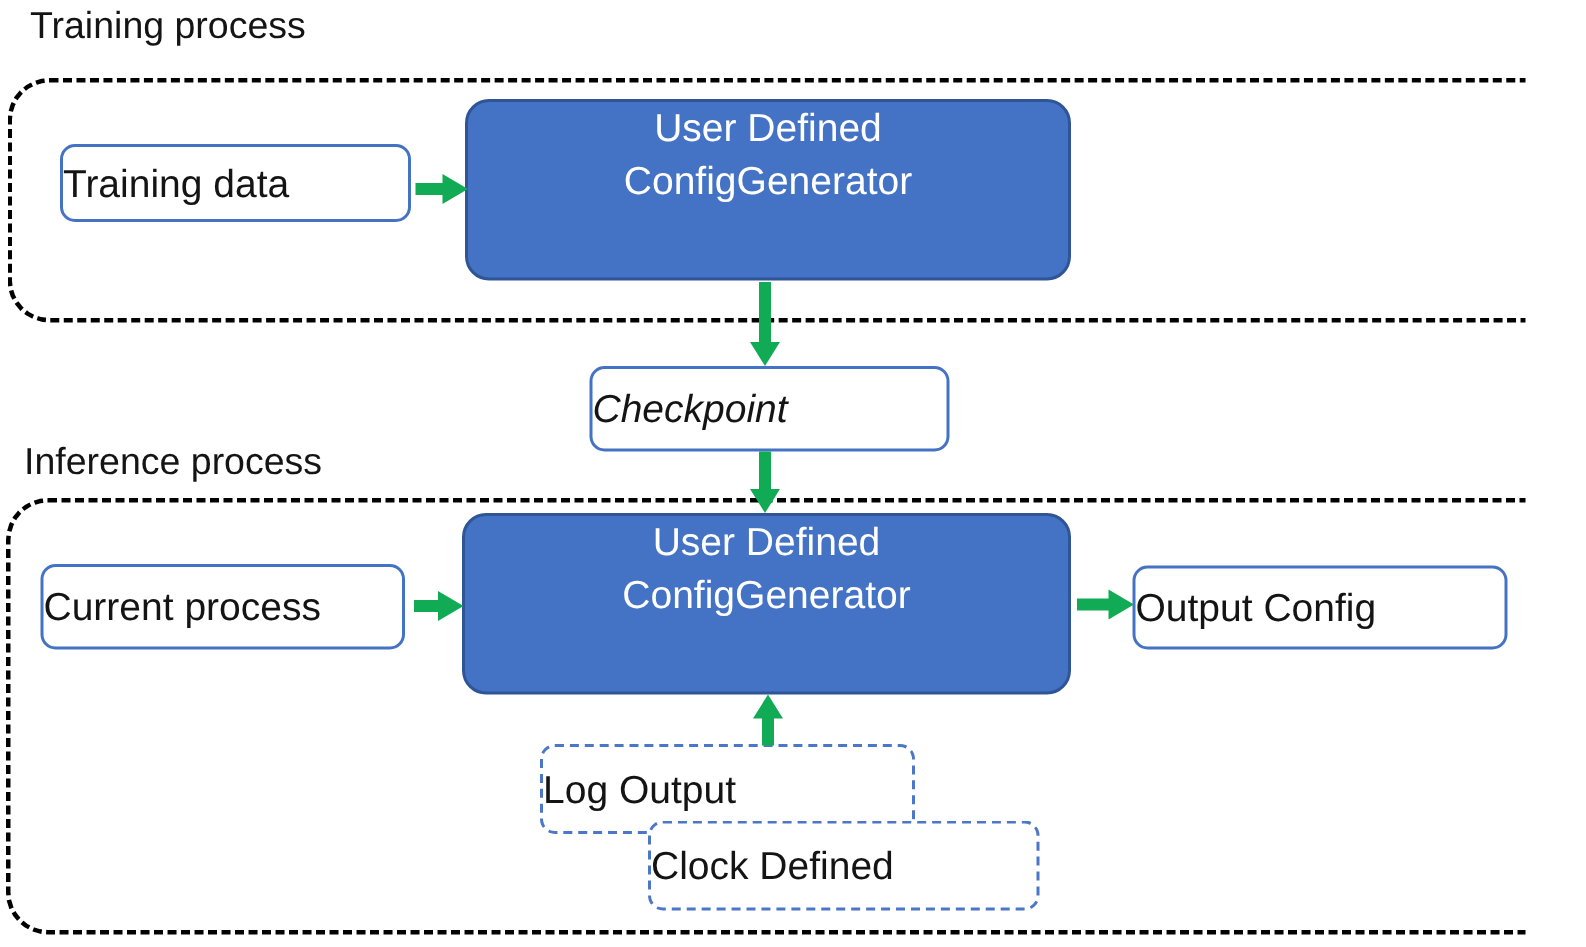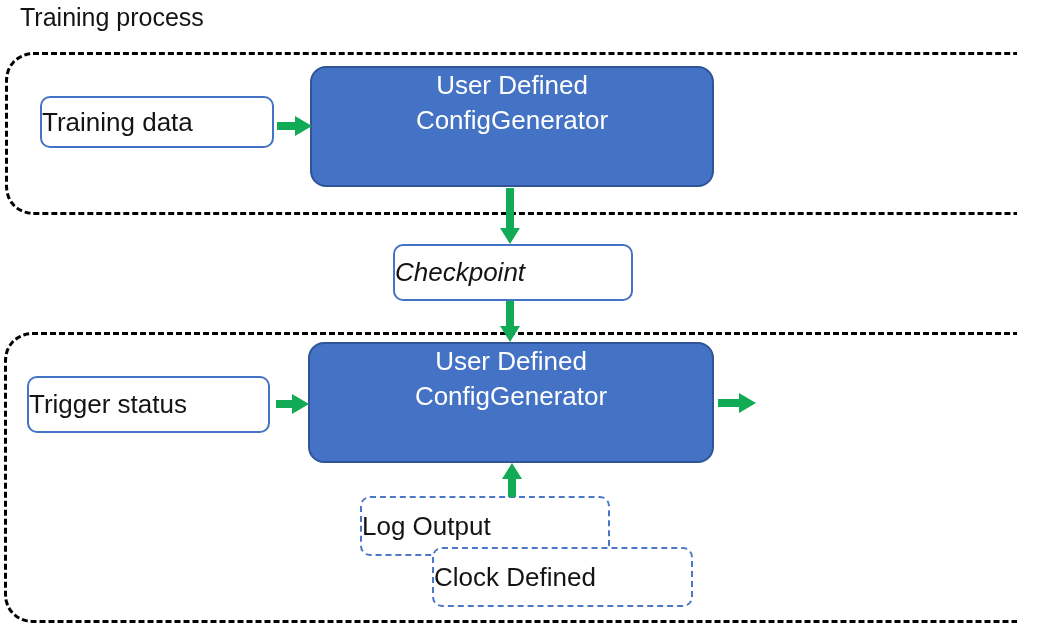--- a/index.html
+++ b/index.html
@@ -147,31 +147,35 @@
 
   <div class="node outline-box ckpt">
     <span>Checkpoint</span>
   </div>
 
   <div>
     <div class="arrow-part shaft a3-shaft"></div>
     <div class="arrow-part head head-down a3-head"></div>
   </div>
 
+  <div class="proc-title i-title">Inference process</div>
   <div class="region i-region"></div>
 
   <div class="node outline-box i-status">
-    <span>Trigger status</span>
+    <span>Current process</span>
   </div>
 
   <div class="node blue-box i-gen">
     <span>User Defined</span>
     <span>ConfigGenerator</span>
   </div>
 
+  <div class="node outline-box i-output">
+    <span>Output Config</span>
+  </div>
 
   <div>
     <div class="arrow-part shaft a4-shaft"></div>
     <div class="arrow-part head head-right a4-head"></div>
   </div>
 
   <div>
     <div class="arrow-part shaft a5-shaft"></div>
     <div class="arrow-part head head-right a5-head"></div>
   </div>

